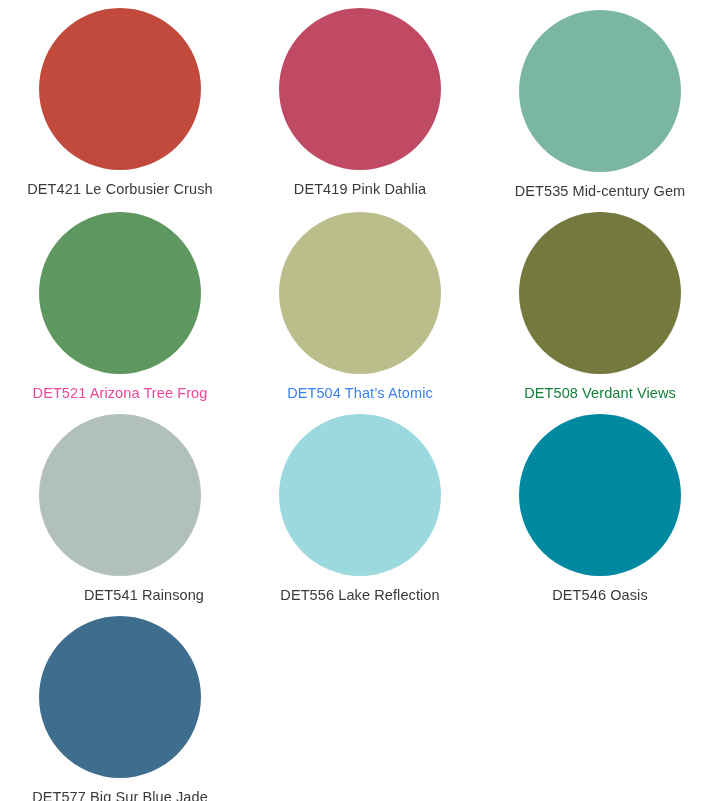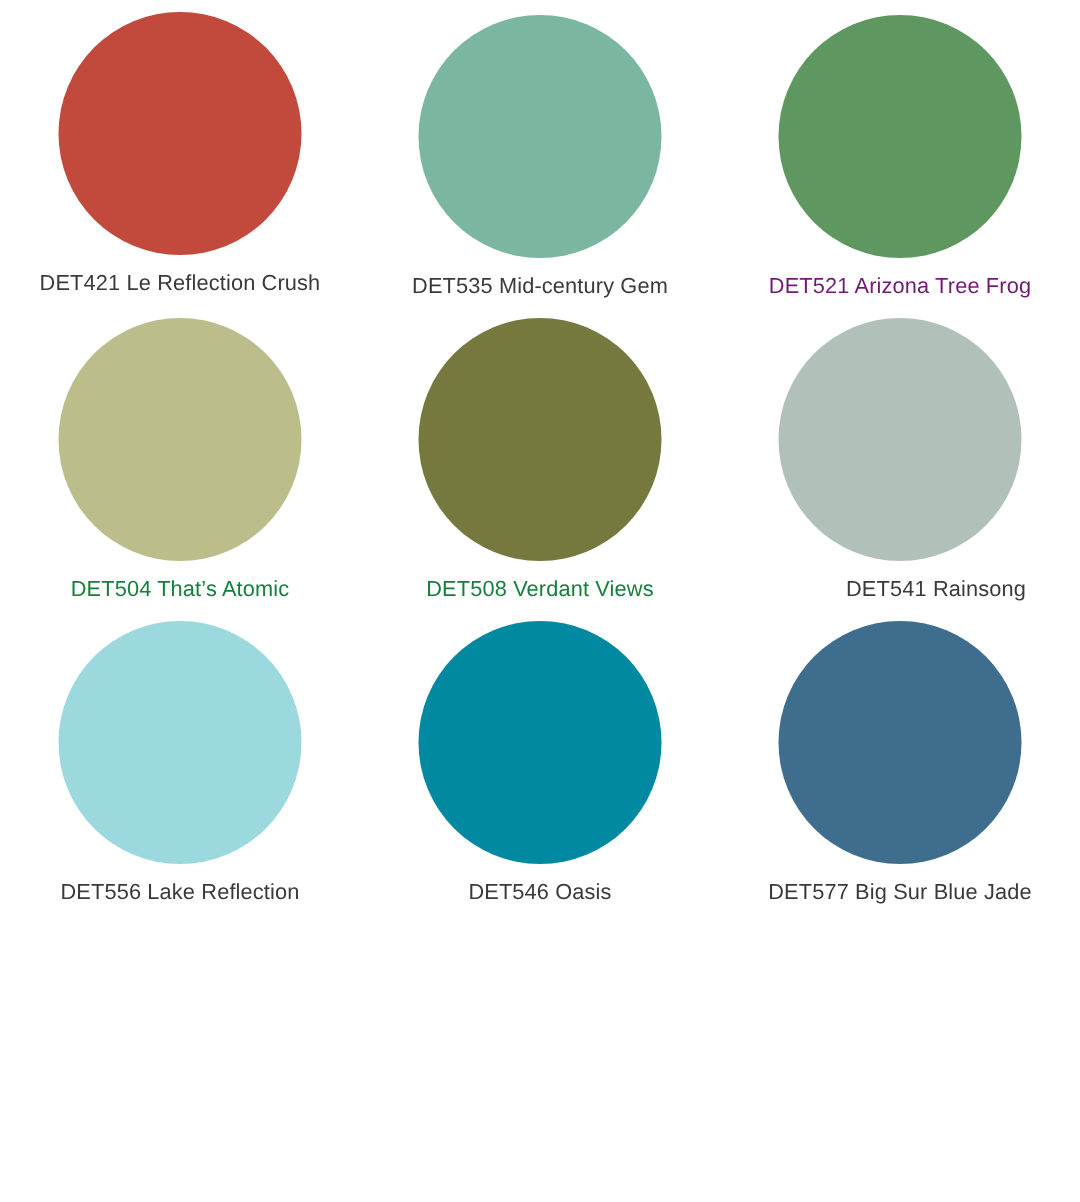--- a/index.html
+++ b/index.html
@@ -58,35 +58,39 @@
   .row-3 .swatch-disc { margin-top: 4px; }
   .row-4 .swatch-disc { margin-top: 4px; }
 </style>
 </head>
 <body style="background-color: rgb(255, 255, 255);">
 
 <div id="swatch-grid">
 
   <div class="swatch-cell row-1">
     <div class="swatch-disc" style="background-color: rgb(193, 74, 60);"></div>
-    <div class="swatch-label" style="color: rgb(58, 58, 58);">DET421 Le Reflection Crush</div>
+    <div class="swatch-label" style="color: rgb(58, 58, 58);">DET421 Le Corbusier Crush</div>
+  </div>
+  <div class="swatch-cell row-1">
+    <div class="swatch-disc" style="background-color: rgb(192, 74, 100);"></div>
+    <div class="swatch-label" style="color: rgb(58, 58, 58);">DET419 Pink Dahlia</div>
   </div>
 
   <div class="swatch-cell row-2">
     <div class="swatch-disc" style="background-color: rgb(122, 182, 160);"></div>
     <div class="swatch-label" style="color: rgb(58, 58, 58);">DET535 Mid-century Gem</div>
   </div>
   <div class="swatch-cell row-2">
     <div class="swatch-disc" style="background-color: rgb(94, 151, 96);"></div>
-    <div class="swatch-label" style="color: #701a75;">DET521 Arizona Tree Frog</div>
+    <div class="swatch-label" style="color: #ec4899;">DET521 Arizona Tree Frog</div>
   </div>
 
   <div class="swatch-cell row-3">
     <div class="swatch-disc" style="background-color: rgb(187, 190, 138);"></div>
-    <div class="swatch-label" style="color: #15803d;">DET504 That’s Atomic</div>
+    <div class="swatch-label" style="color: #3b82f6;">DET504 That’s Atomic</div>
   </div>
   <div class="swatch-cell row-3">
     <div class="swatch-disc" style="background-color: rgb(117, 121, 61);"></div>
     <div class="swatch-label" style="color: #15803d;">DET508 Verdant Views</div>
   </div>
   <div class="swatch-cell row-3">
     <div class="swatch-disc" style="background-color: rgb(178, 192, 186);"></div>
     <div class="swatch-label" style="color: rgb(58, 58, 58); margin-left: 48px;">DET541 Rainsong</div>
   </div>
 

